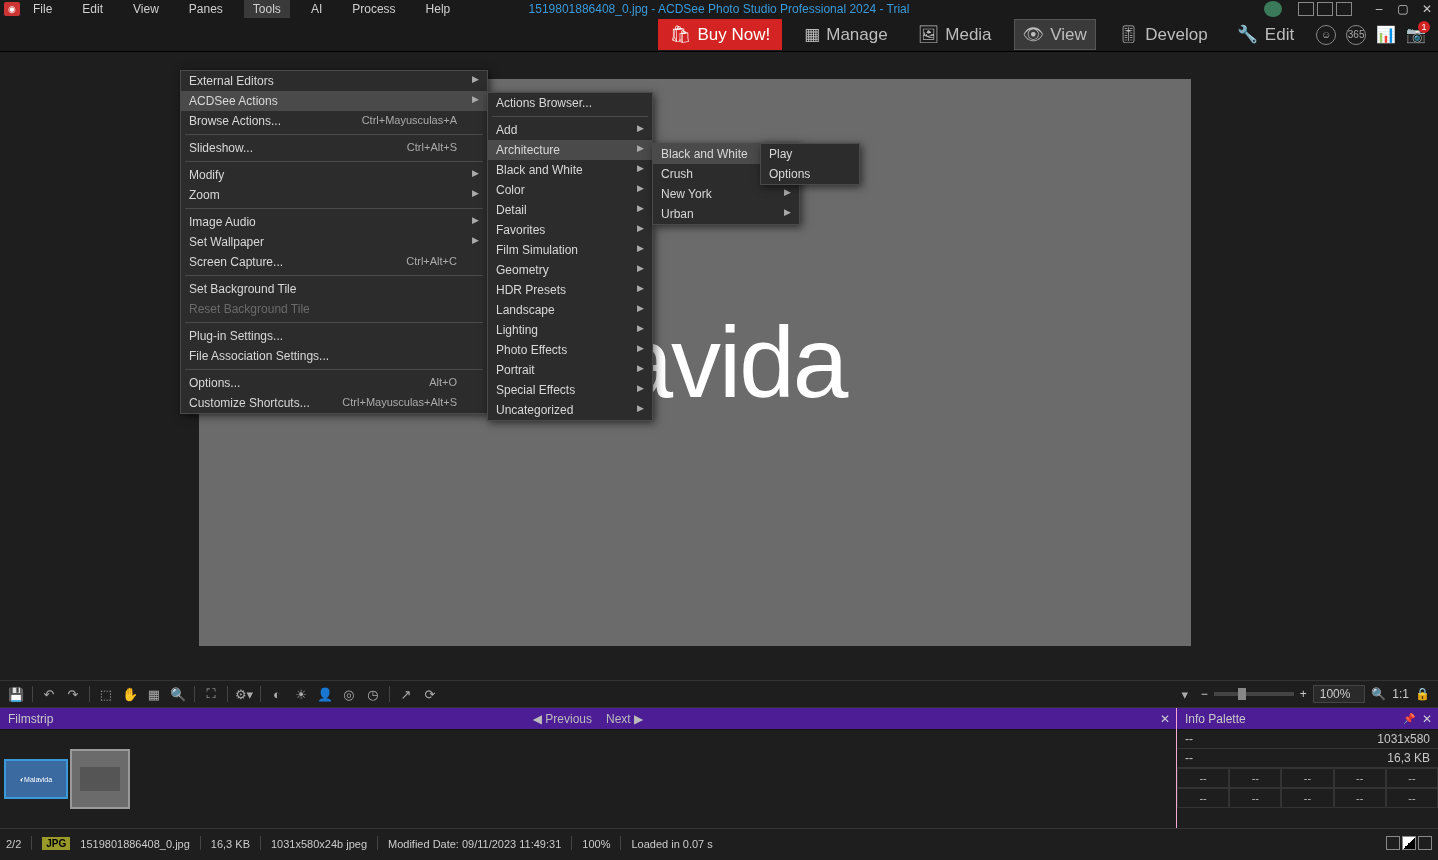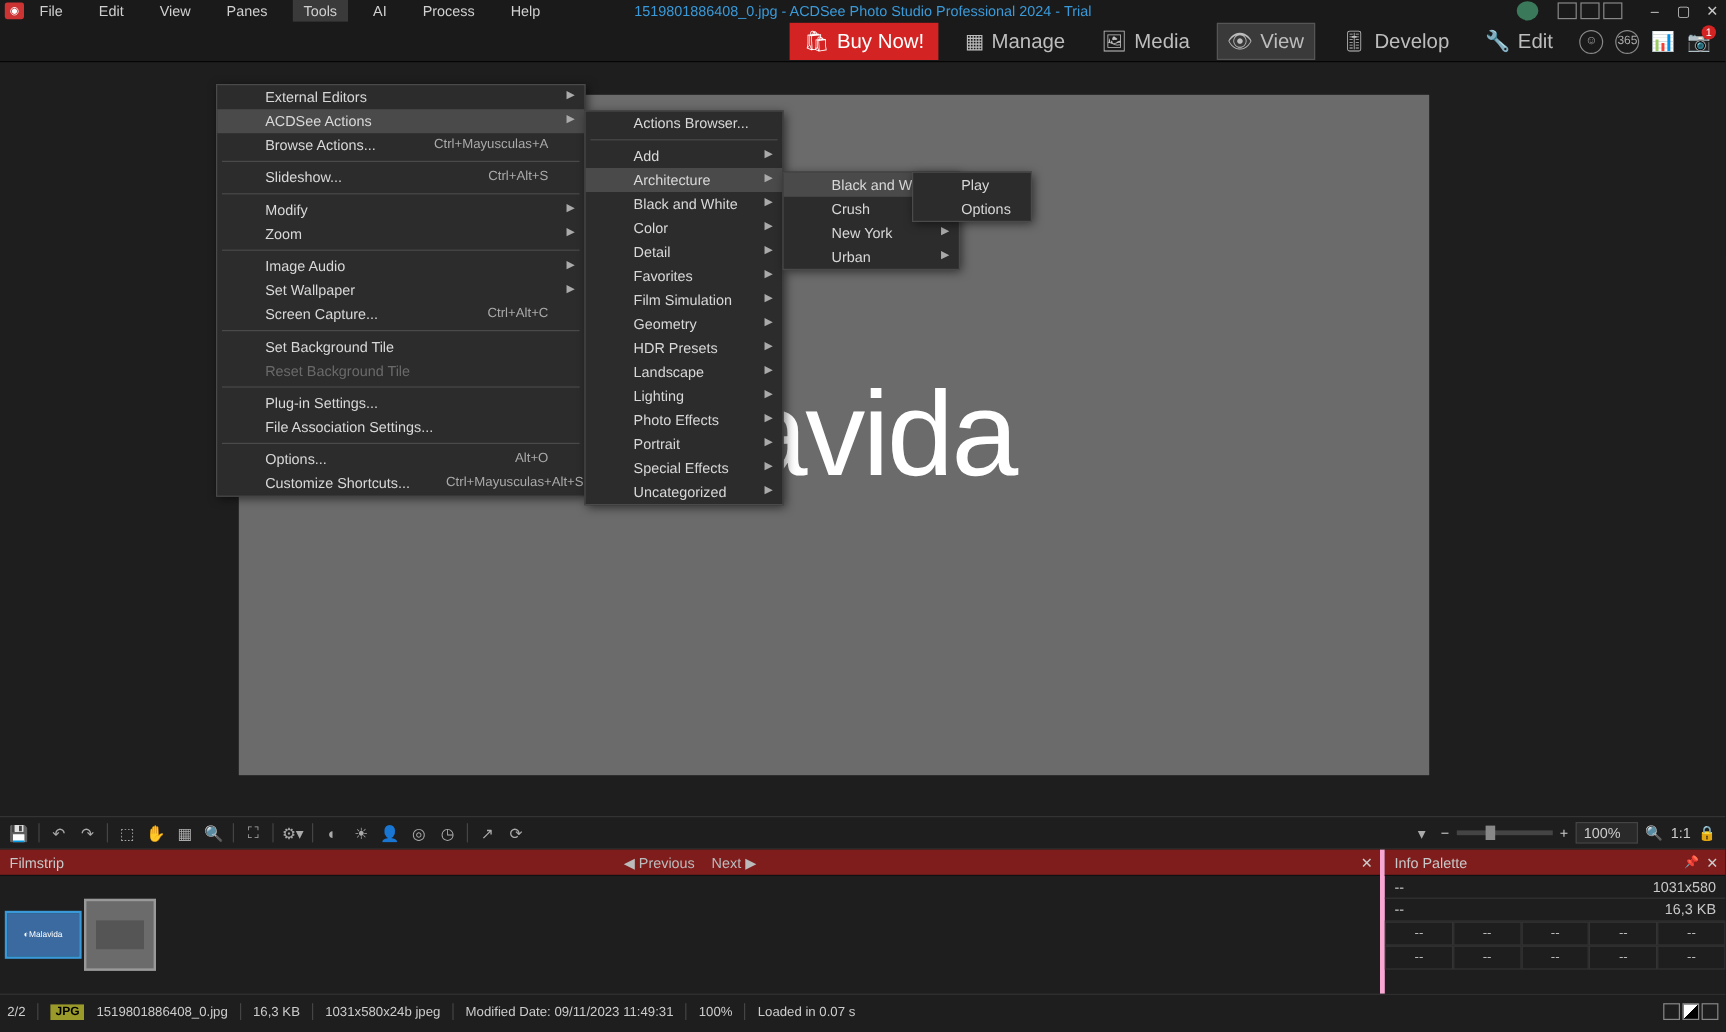--- a/index.html
+++ b/index.html
@@ -28,21 +28,21 @@
 .badge { position:relative; }
 .badge::after { content:"1"; position:absolute; top:-4px; right:-4px; background:#d32323; color:#fff; border-radius:50%; width:12px; height:12px; font-size:9px; display:flex; align-items:center; justify-content:center; }
 
 
 .viewport { position: relative; height: 628px; background: #1e1e1e; }
 .canvas { position: absolute; left: 199px; top: 27px; width: 992px; height: 567px; background: #6b6b6b; display:flex; align-items:center; justify-content:center; }
 .watermark { color: #fff; font-size: 100px; font-weight: 300; letter-spacing: -2px; }
 
 
 .menu { position: absolute; background: #2c2c2c; border: 1px solid #4a4a4a; box-shadow: 2px 2px 8px rgba(0,0,0,0.6); }
-.menu-item { padding: 3px 30px 3px 40px; color: #d8d8d8; white-space: nowrap; display:flex; justify-content:space-between; gap:30px; position:relative; }
+.menu-item { padding: 3px 30px 3px 8px; color: #d8d8d8; white-space: nowrap; display:flex; justify-content:space-between; gap:30px; position:relative; }
 .menu-item.highlight { background: #4a4a4a; }
 .menu-item.disabled { color: #6a6a6a; }
 .menu-item .arrow { position:absolute; right:8px; font-size:9px; color:#aaa; }
 .menu-sep { height:1px; background:#4a4a4a; margin:3px 4px; }
 .menu-shortcut { color:#aaa; font-size:11px; }
 
 .tools-menu { left: 180px; top: 18px; width: 308px; }
 .actions-menu { left: 487px; top: 40px; width: 166px; }
 .arch-menu { left: 652px; top: 91px; width: 148px; }
 .bw-menu { left: 760px; top: 91px; width: 100px; }
@@ -53,32 +53,32 @@
 .tool-sep { width:1px; height:16px; background:#444; }
 .spacer { flex:1; }
 .zoom-ctl { display:flex; align-items:center; gap:6px; color:#ccc; }
 .zoom-slider { width:80px; height:4px; background:#444; position:relative; }
 .zoom-slider::after { content:""; width:8px; height:12px; background:#888; position:absolute; left:30%; top:-4px; }
 .dropdown-dark { background:#2a2a2a; border:1px solid #444; padding:1px 14px 1px 6px; position:relative; }
 
 
 .filmstrip { height: 120px; background: #1e1e1e; display:flex; }
 .filmstrip-main { flex:1; display:flex; flex-direction:column; }
-.panel-header { height:22px; background:#7f1d1d; display:flex; align-items:center; padding:0 8px; position:relative; border-bottom:1px solid #111; }
+.panel-header { height:22px; background:#4c1d95; display:flex; align-items:center; padding:0 8px; position:relative; border-bottom:1px solid #111; }
 .panel-header .prev-next { position:absolute; left:50%; transform:translateX(-50%); display:flex; gap:14px; color:#bbb; }
 .panel-header .close { position:absolute; right:6px; color:#ccc; }
 .panel-header .pin { position:absolute; right:22px; color:#999; font-size:10px; }
 .thumbs { flex:1; display:flex; gap:4px; padding:6px; align-items:center; }
 .thumb { width:60px; height:36px; background:#3a6aa0; display:flex; align-items:center; justify-content:center; color:#fff; font-size:7px; }
 .thumb.sel { outline:2px solid #3a9ad9; }
 .thumb2 { background:#6b6b6b; border:2px solid #999; padding:14px 4px; width:60px; height:60px; display:flex; align-items:center; justify-content:center;}
 .thumb2 .inner { width:40px; height:24px; background:#555; }
 
 
-.info-palette { width: 288px; background:#1e1e1e; border-left:4px solid #f9a8d4; }
+.info-palette { width: 262px; background:#1e1e1e; border-left:1px solid #f9a8d4; }
 .info-grid { display:grid; grid-template-columns: 1fr 1fr 1fr 1fr 1fr; font-size:11px; color:#bbb; }
 .info-row { display:flex; justify-content:space-between; padding:2px 8px; border-bottom:1px solid #333; }
 .info-cell { text-align:center; padding:3px 0; border:1px solid #333; }
 
 
 .statusbar { height: 22px; background:#1e1e1e; border-top:1px solid #333; display:flex; align-items:flex-end; padding:0 6px; gap:10px; color:#ccc; font-size:11px; }
 .status-sep { width:1px; height:14px; background:#444; }
 .jpg-badge { background:#9a9a2a; color:#000; padding:1px 4px; font-weight:bold; font-size:10px; }
 .status-icons { margin-left:auto; display:flex; gap:2px; }
 .status-icons span { width:14px; height:14px; border:1px solid #888; }

